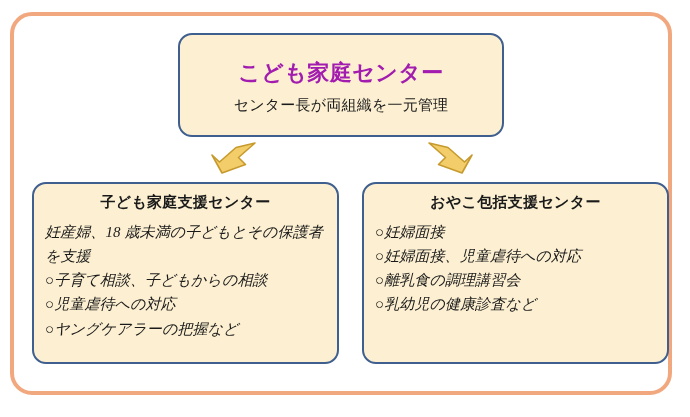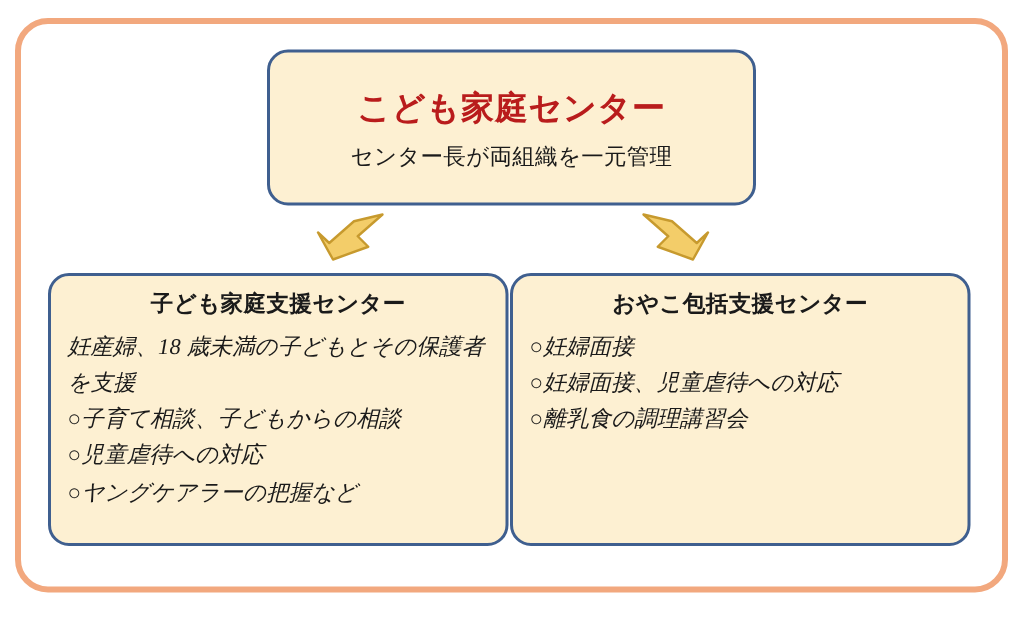--- a/index.html
+++ b/index.html
@@ -50,21 +50,21 @@
     align-items: center;
     justify-content: center;
     padding-top: 4px;
   }
 
   .top-title {
     font-family: "DejaVu Sans", "Liberation Sans", sans-serif;
     font-weight: bold;
     font-size: 22px;
     line-height: 1.25;
-    color: #b91c1c;
+    color: #a21caf;
     letter-spacing: 0.5px;
     text-align: left;
   }
 
   .top-subtitle {
     font-family: "Liberation Serif", "DejaVu Serif", serif;
     font-size: 15px;
     line-height: 1.3;
     color: #1a1a1a;
     text-align: right;
@@ -74,21 +74,21 @@
 
   
   .card-bottom {
     top: 182px;
     width: 307px;
     height: 182px;
     padding: 9px 11px 0 11px;
   }
 
   .card-left  { left: 32px;  }
-  .card-right { left: 340px; }
+  .card-right { left: 362px; }
 
   .sub-title {
     font-family: "DejaVu Sans", "Liberation Sans", sans-serif;
     font-weight: bold;
     font-size: 15px;
     line-height: 1.3;
     color: #1a1a1a;
     text-align: center;
     letter-spacing: 0.3px;
     margin-bottom: 7px;
@@ -158,16 +158,17 @@
       <span class="body-line">○ヤングケアラーの把握など</span>
     </div>
   </div>
 
   <div class="card card-bottom card-right">
     <div class="sub-title">おやこ包括支援センター</div>
     <div class="body-list">
       <span class="body-line">○妊婦面接</span>
       <span class="body-line">○妊婦面接、児童虐待への対応</span>
       <span class="body-line">○離乳食の調理講習会</span>
+      <span class="body-line">○乳幼児の健康診査など</span>
     </div>
   </div>
 
 </div>
 
 </body></html>

